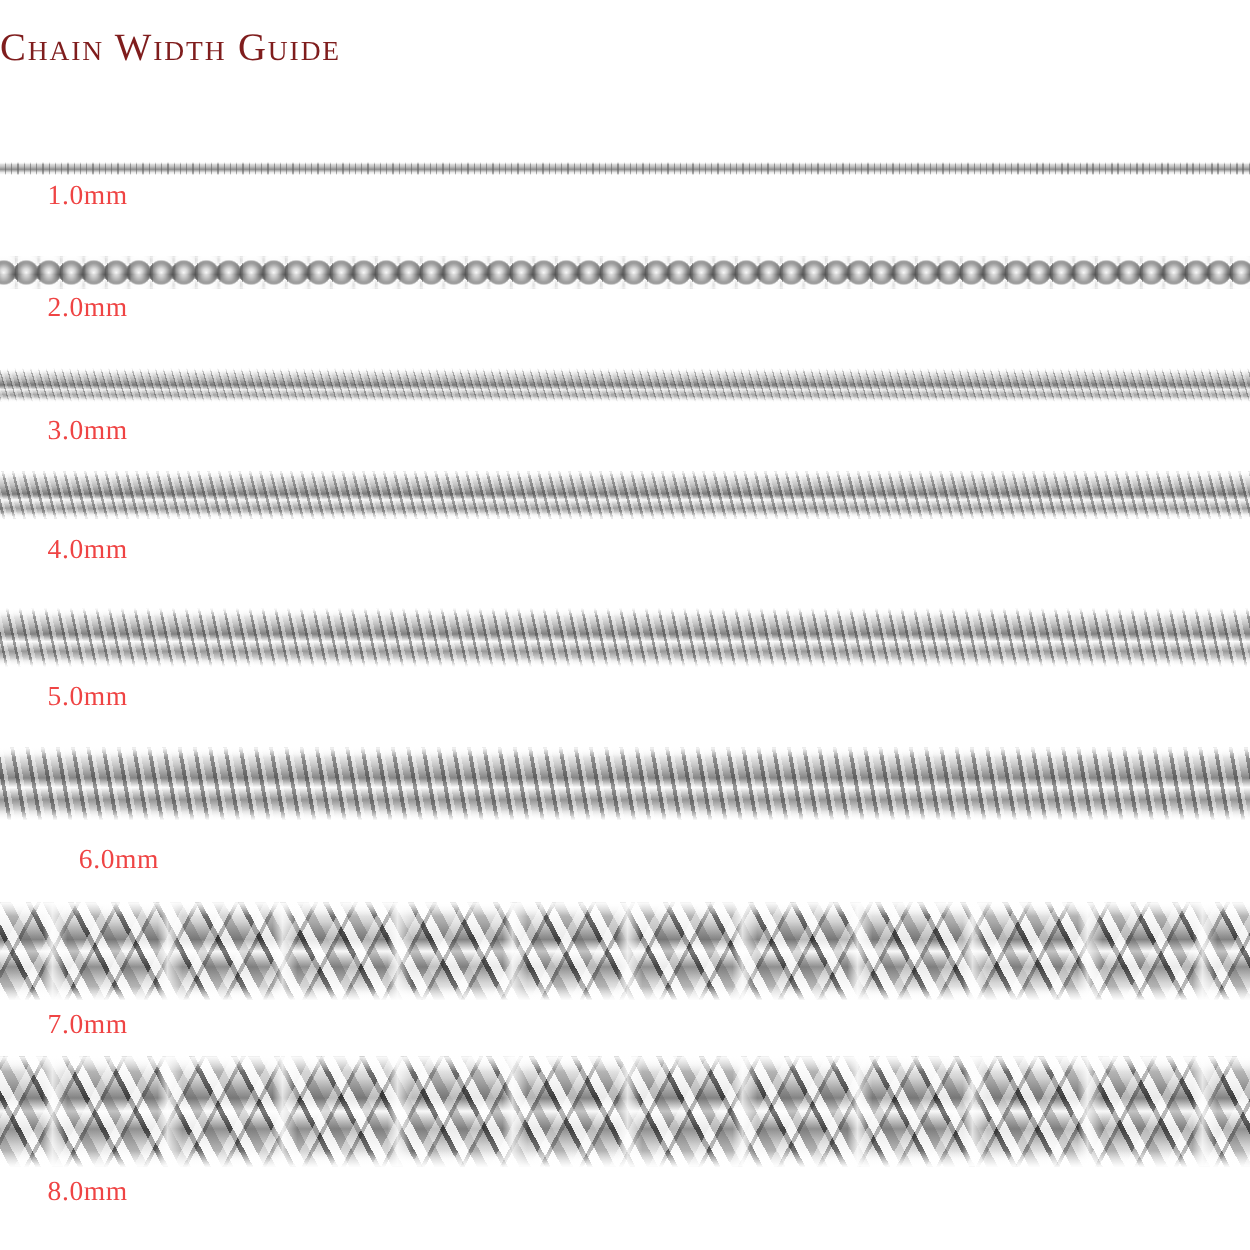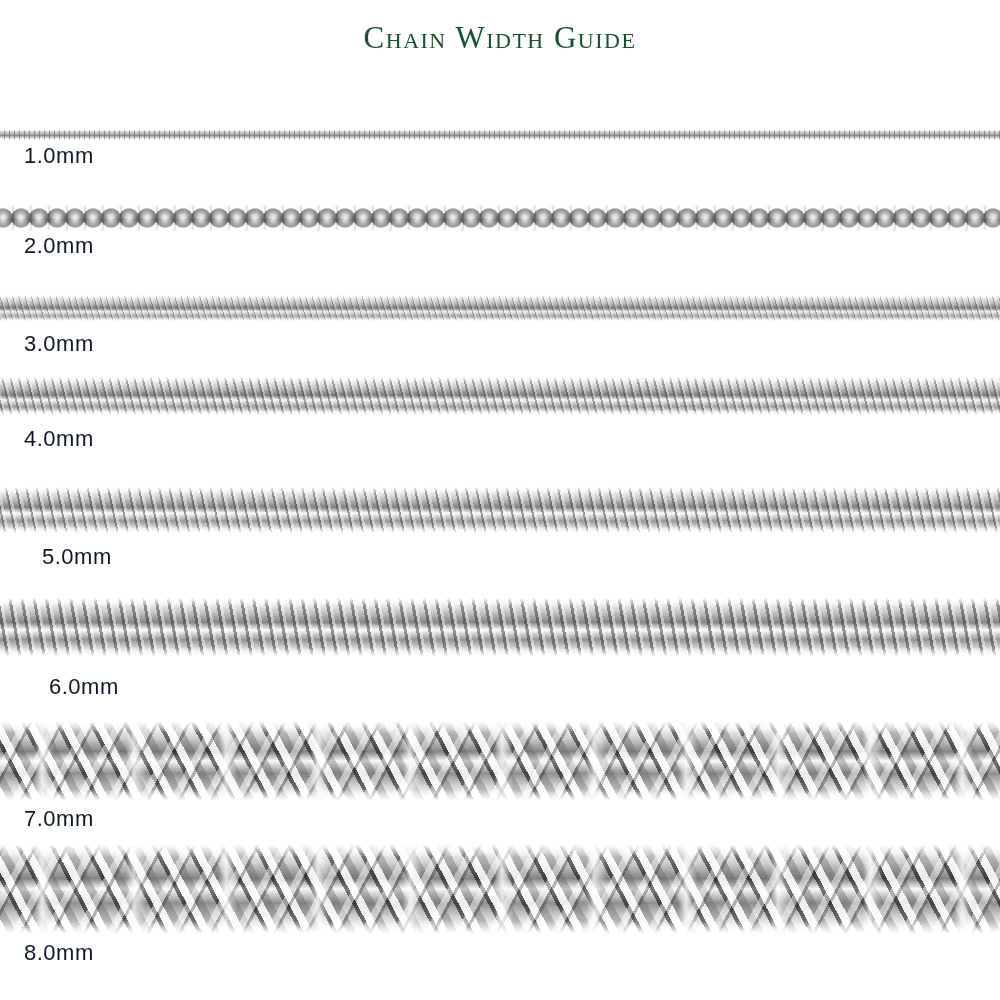--- a/index.html
+++ b/index.html
@@ -13,49 +13,48 @@
     position: relative;
     font-family: "Liberation Serif", serif;
     overflow: hidden;
   }
 
   #title {
     position: absolute;
     top: 20px;
     left: 0;
     width: 100%;
-    text-align: center;
     font-family: "Liberation Serif", serif;
     font-size: 31px;
     letter-spacing: 1.5px;
-    color: #14532d;
+    color: #7f1d1d;
     font-variant: small-caps;
     white-space: nowrap;
   }
 
   .chain-row {
     position: absolute;
     left: 0;
     width: 100%;
   }
 
   
   .chain-band {
     position: absolute;
     left: -6px;
     width: 1012px;
     overflow: hidden;
   }
 
   .chain-label {
     position: absolute;
-    left: 24px;
-    font-family: Liberation Sans, sans-serif;
+    left: 38px;
+    font-family: Liberation Serif, serif;
     font-size: 22px;
-    color: #0f172a;
+    color: #ef4444;
     letter-spacing: 0.5px;
     white-space: nowrap;
   }
 
   
   .strand {
     position: absolute;
     left: 0;
     width: 100%;
     height: 100%;
@@ -234,21 +233,21 @@
         <div class="edgefade"></div>
       </div>
       <div class="chain-label" style="top: 426px; text-align: right;">4.0mm</div>
     </div>
     <div class="chain-row">
       <div class="chain-band c5" style="top: 487px; height: 46px;">
         <div class="metal"></div>
         <div class="strand"></div>
         <div class="edgefade"></div>
       </div>
-      <div class="chain-label" style="top: 544px; margin-left: 18px;">5.0mm</div>
+      <div class="chain-label" style="top: 544px;">5.0mm</div>
     </div>
     <div class="chain-row">
       <div class="chain-band c6" style="top: 598px; height: 58px;">
         <div class="metal"></div>
         <div class="strand"></div>
         <div class="edgefade"></div>
       </div>
       <div class="chain-label" style="top: 674px; margin-left: 25px;">6.0mm</div>
     </div>
     <div class="chain-row">

